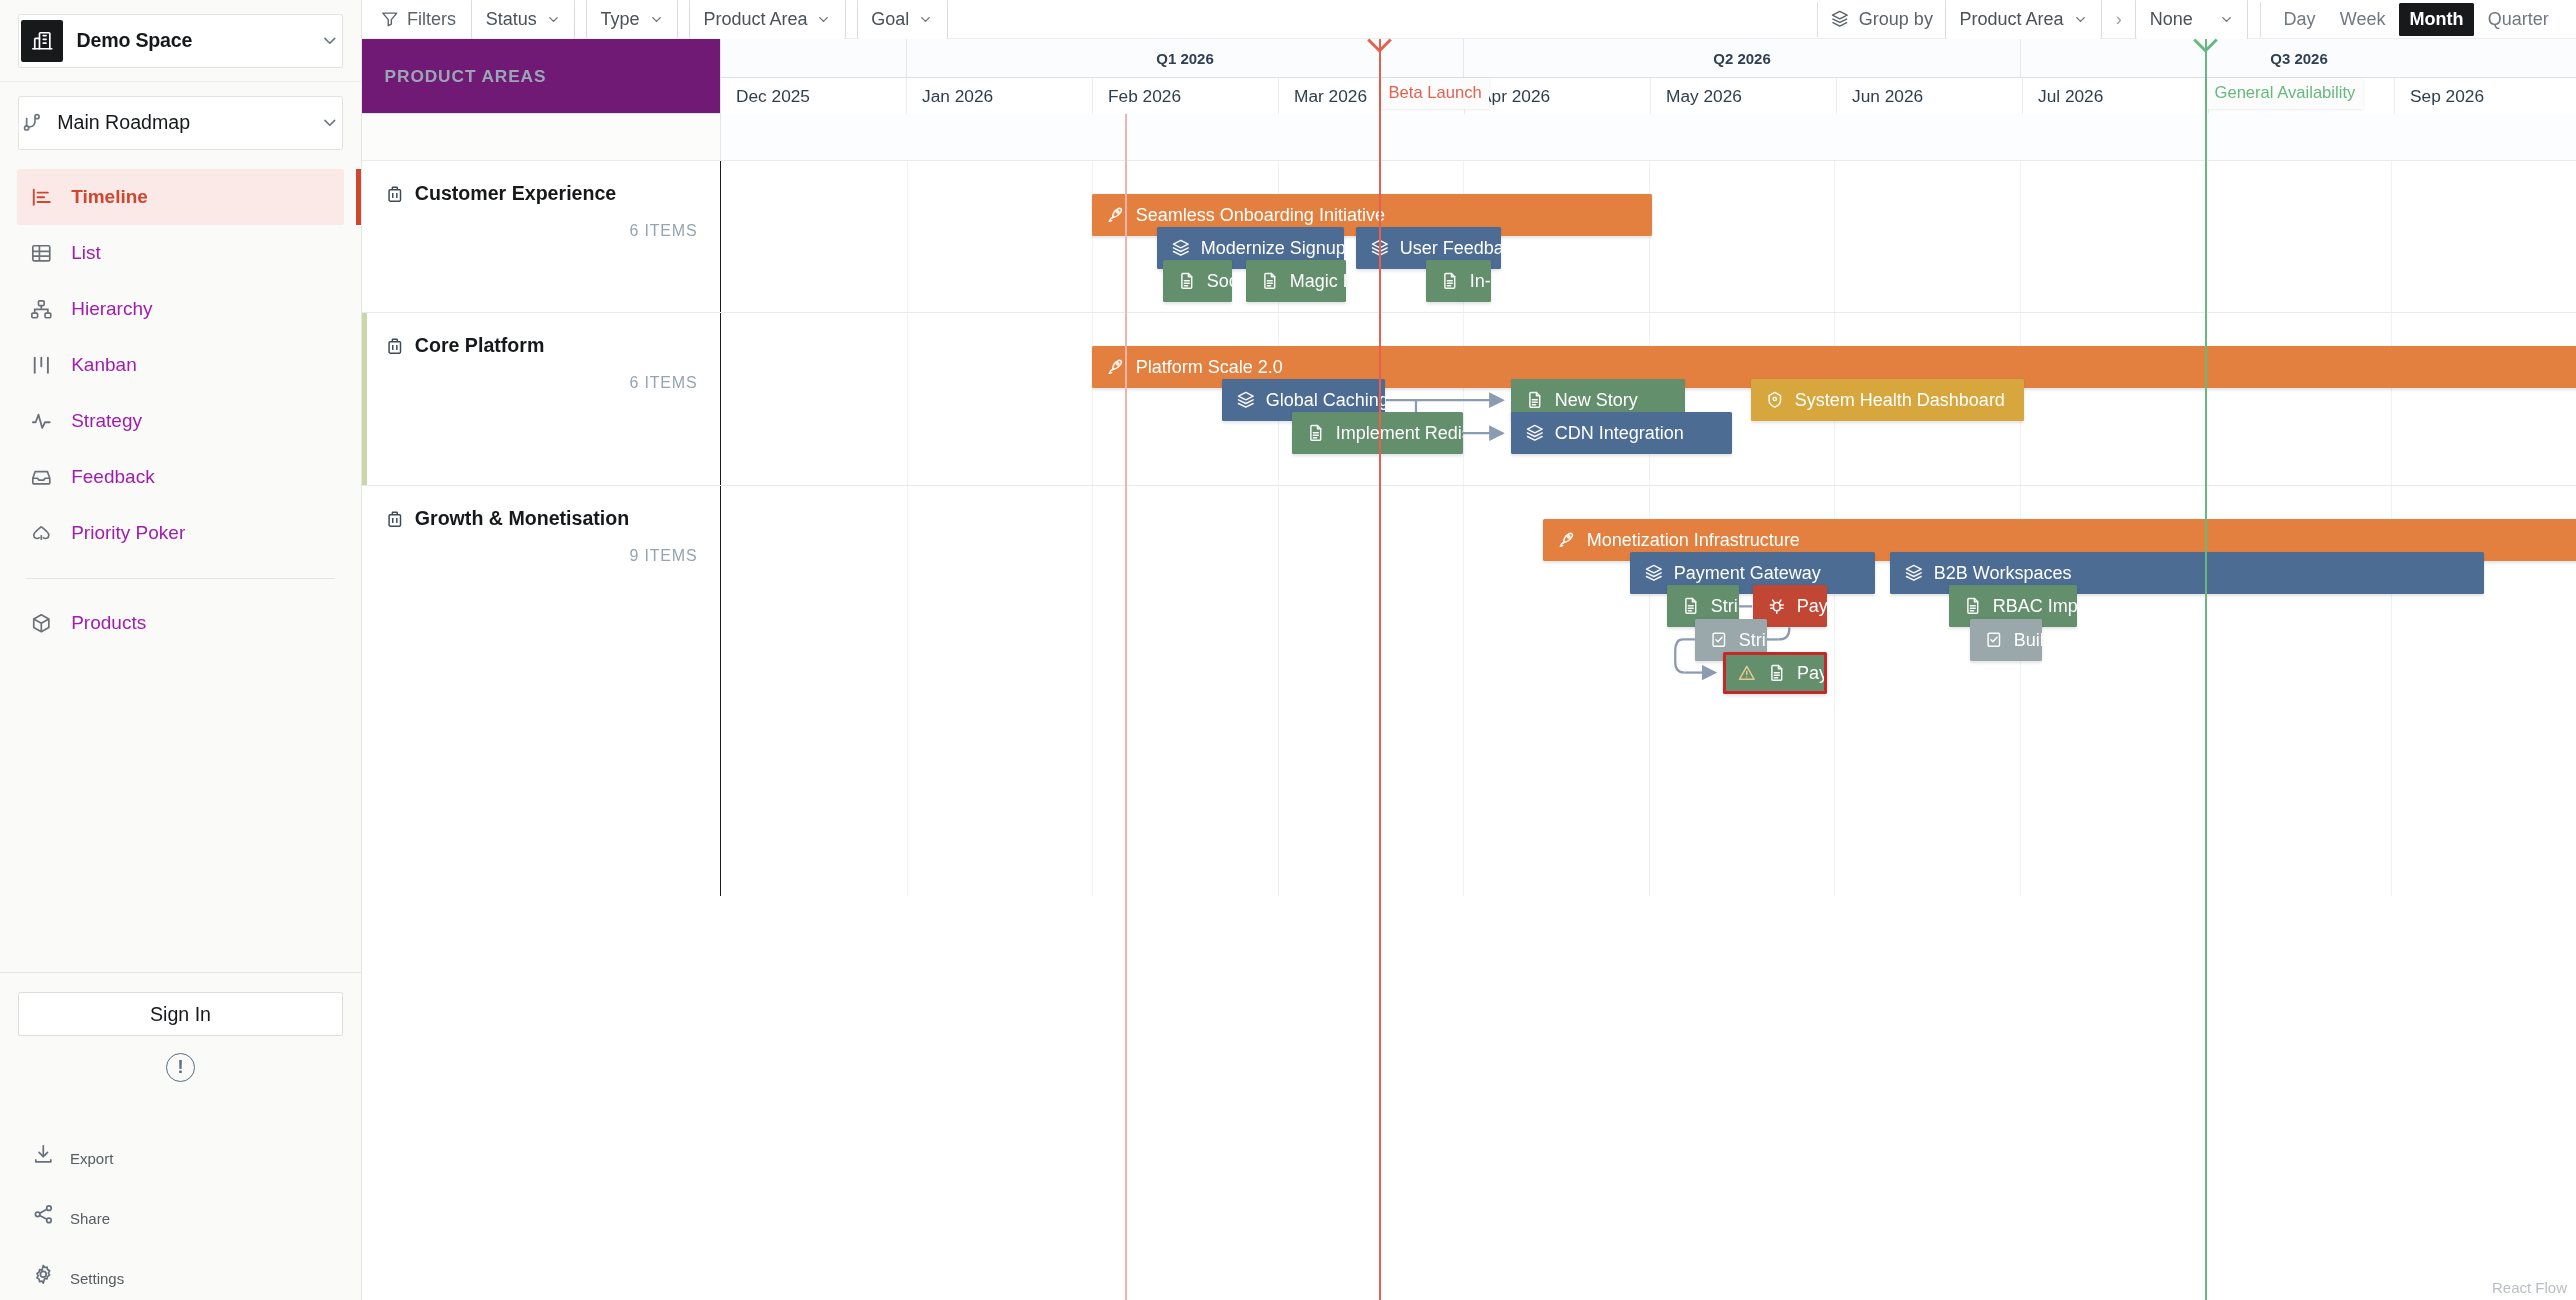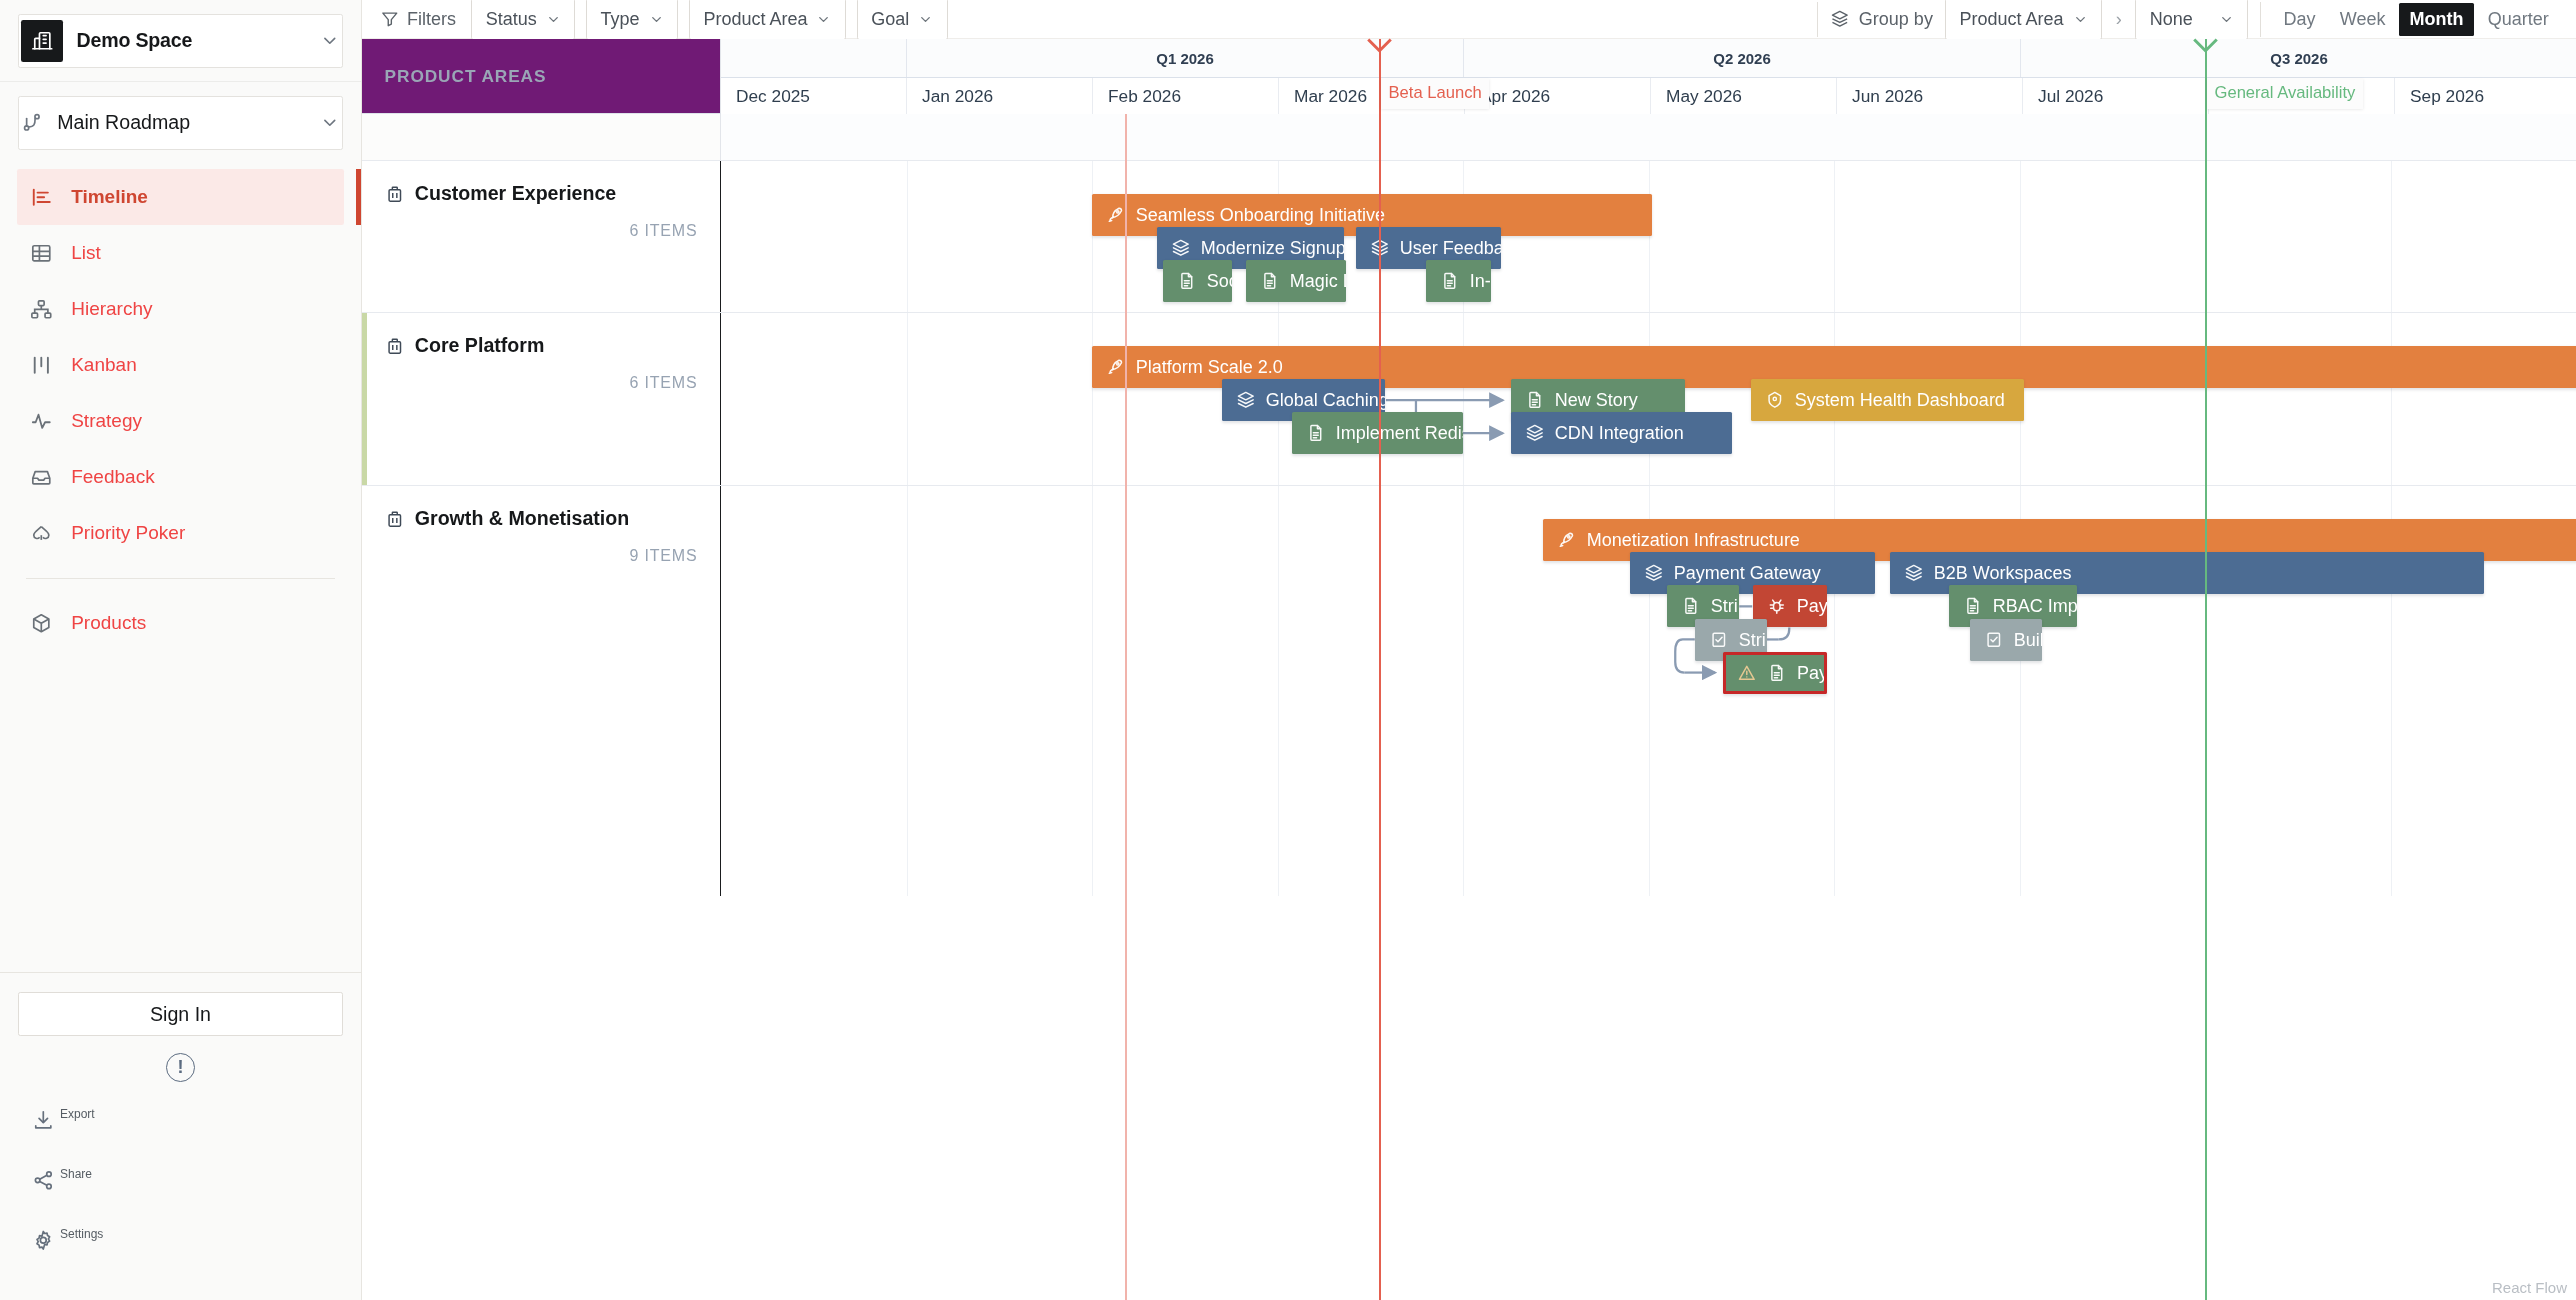--- a/index.html
+++ b/index.html
@@ -33,42 +33,42 @@
   }
   .space-name { font-size:19.6px; font-weight:700; color:#16181a; flex:1; letter-spacing:-0.2px;}
   .roadmap-name { font-size:19.6px; font-weight:400; color:#16181a; flex:1; }
   .chev { color:#6e7680; display:flex; align-items:center; }
 
   .nav { padding:6px 0 0 0; }
   .nav-item {
     position:relative;
     display:flex; align-items:center; gap:16.6px;
     height:56px; margin:0 16.6px; padding:0 12px;
-    font-size:19px; color:#ef4444; cursor:pointer; border-radius:2.3px;
+    font-size:19px; color:#a21caf; cursor:pointer; border-radius:2.3px;
   }
   .nav-item .ico { width:26px; height:26px; flex:0 0 26px; display:flex; align-items:center; justify-content:center; color:#6a7178; }
   .nav-item.active { background:#fbe9e7; color:#cf4631; font-weight:700; }
   .nav-item.active .ico { color:#cf4631; }
   .nav-item.active:after {
     content:""; position:absolute; right:-16.6px; top:0; bottom:0; width:5.3px; background:#cf4631;
   }
   .nav-div { height:0.8px; background:#e7e5e0; margin:16.6px 26px; }
 
   .sb-spacer { flex:1 1 auto; }
   .sb-bottom { border-top:0.8px solid #e7e5e0; padding:19.6px 18px 13.6px; }
   .signin-btn {
     display:flex;align-items:center;justify-content:center;
     height:44px; border:0.8px solid #e0ddd8; background:#ffffff; border-radius:2.3px;
     font-size:19.6px; color:#16181a; cursor:pointer;
   }
   .warn-row { display:flex; justify-content:center; padding:16.6px 0 7.5px; }
   .warn-circle { width:29px;height:29px;border-radius:50%;border:1.5px solid #5b6b80;
     display:flex;align-items:center;justify-content:center;font-size:18px;color:#5b6b80;font-weight:600;line-height:1;}
   .foot-list { padding-top:18px; }
-  .foot-item { display:flex; align-items:flex-start; gap:4px; height:60px; padding:0 12px; font-size:12px; color:#555c63; cursor:pointer;}
+  .foot-item { display:flex; align-items:flex-end; gap:14px; height:60px; padding:0 12px; font-size:15px; color:#555c63; cursor:pointer;}
   .foot-item .ico { width:26px;height:26px;flex:0 0 26px; display:flex;align-items:center;justify-content:center;color:#66707d;}
 
   
   .main { flex:1 1 auto; position:relative; overflow:hidden; background:#fff; }
 
   .toolbar {
     height:39px; display:flex; align-items:center; padding:0 16.6px 0 18px;
     border-bottom:0.8px solid #efedea; background:#fff; gap:10.6px;
   }
   .tb-filters { display:flex; align-items:center; gap:7.5px; font-size:18px; color:#5b6269; padding-right:4.5px;}

